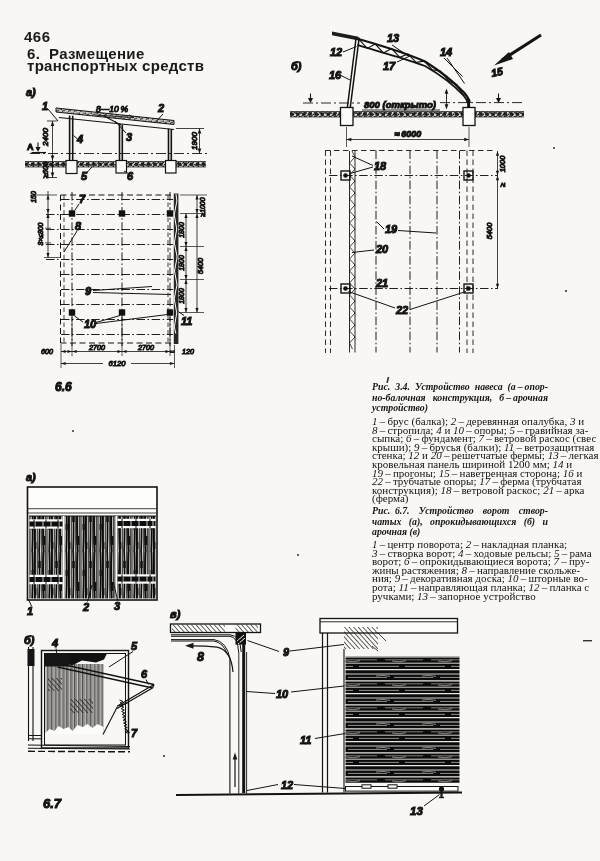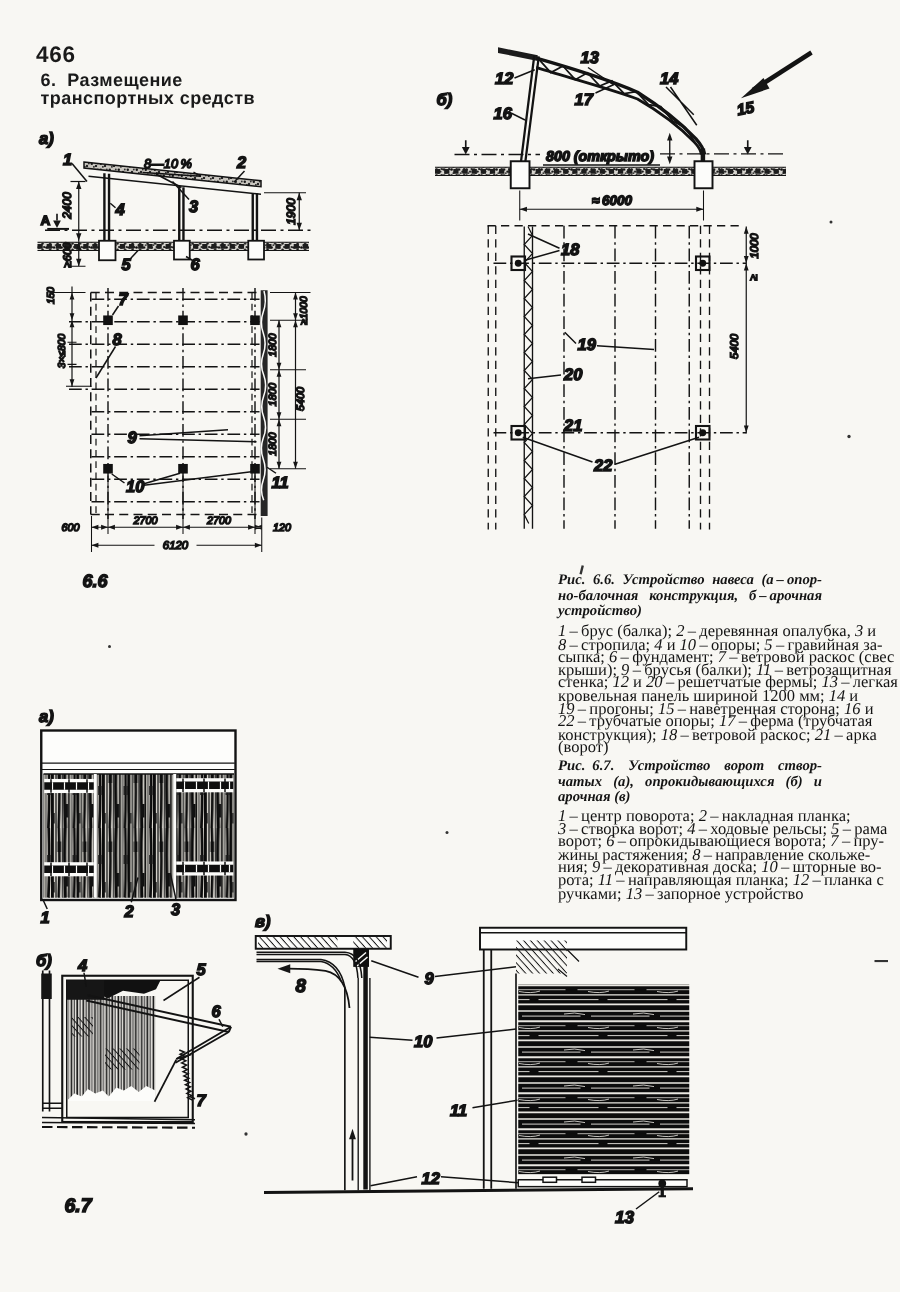--- a/index.html
+++ b/index.html
@@ -7,38 +7,38 @@
 .hdr{font-weight:bold;color:#1a1a1a}
 .cap{font-family:"Liberation Serif",serif;color:#141414}
 .capH{font-weight:bold;font-style:italic;font-size:9.8px;line-height:10.7px}
 .capB{font-size:11px;line-height:8.6px}
 .jl{text-align:justify;text-align-last:justify;white-space:nowrap}
 svg text{fill:#141414}
 </style></head>
 <body>
 
 <div class="abs hdr" style="left:24px;top:28px;font-size:15px;letter-spacing:.5px">466</div>
-<div class="abs hdr" style="left:27px;top:48px;font-size:12px;line-height:11.5px;letter-spacing:.3px">6.&nbsp;&nbsp;Размещение<br>транспортных&nbsp;средств</div>
+<div class="abs hdr" style="left:27px;top:48px;font-size:15px;line-height:11.5px;letter-spacing:.3px">6.&nbsp;&nbsp;Размещение<br>транспортных&nbsp;средств</div>
 
 <div class="abs cap capH" style="left:372px;top:382px;width:176px">
-<div class="jl">Рис. 6.6. Устройство навеса (а – опор-</div>
+<div class="jl">Рис. 3.4. Устройство навеса (а – опор-</div>
 <div class="jl">но-балочная&nbsp; конструкция,&nbsp; б – арочная</div>
 <div>устройство)</div>
 </div>
 <div class="abs cap capB" style="left:372px;top:417px;width:176px">
 <div class="jl"><i>1</i> – брус (балка); <i>2</i> – деревянная опалубка, <i>3</i> и</div>
 <div class="jl"><i>8</i> – стропила; <i>4</i> и <i>10</i> – опоры; <i>5</i> – гравийная за-</div>
 <div class="jl">сыпка; <i>6</i> – фундамент; <i>7</i> – ветровой раскос (свес</div>
 <div class="jl">крыши); <i>9</i> – брусья (балки); <i>11</i> – ветрозащитная</div>
 <div class="jl">стенка; <i>12</i> и <i>20</i> – решетчатые фермы; <i>13</i> – легкая</div>
 <div class="jl">кровельная панель шириной 1200 мм; <i>14</i> и</div>
 <div class="jl"><i>19</i> – прогоны; <i>15</i> – наветренная сторона; <i>16</i> и</div>
 <div class="jl"><i>22</i> – трубчатые опоры; <i>17</i> – ферма (трубчатая</div>
 <div class="jl">конструкция); <i>18</i> – ветровой раскос; <i>21</i> – арка</div>
-<div>(ворот)</div>
+<div>(ферма)</div>
 </div>
 
 <div class="abs cap capH" style="left:372px;top:506px;width:176px">
 <div class="jl">Рис. 6.7.&nbsp; Устройство&nbsp; ворот&nbsp; створ-</div>
 <div class="jl">чатых&nbsp; (а),&nbsp; опрокидывающихся&nbsp; (б)&nbsp; и</div>
 <div>арочная (в)</div>
 </div>
 <div class="abs cap capB" style="left:372px;top:540px;width:176px">
 <div class="jl"><i>1</i> – центр поворота; <i>2</i> – накладная планка;</div>
 <div class="jl"><i>3</i> – створка ворот; <i>4</i> – ходовые рельсы; <i>5</i> – рама</div>

